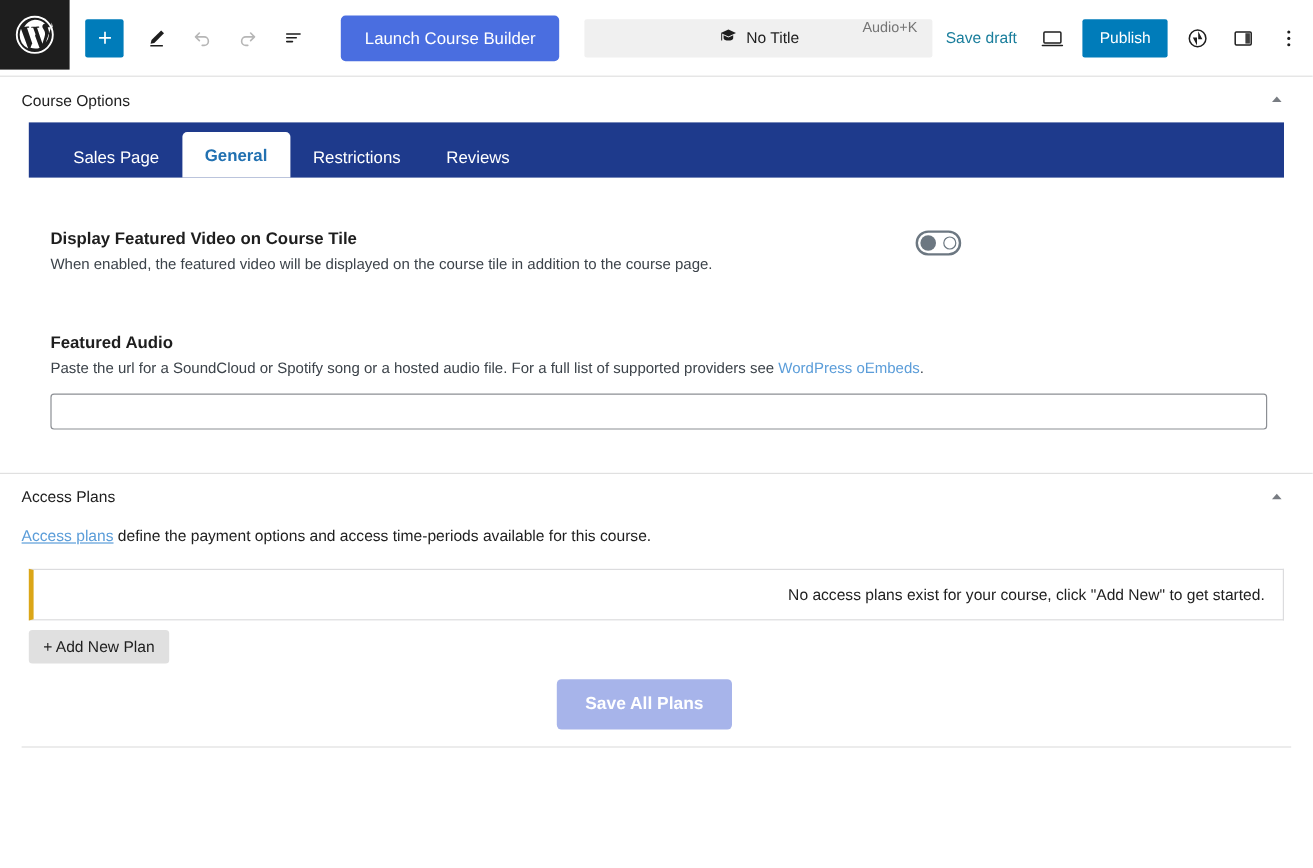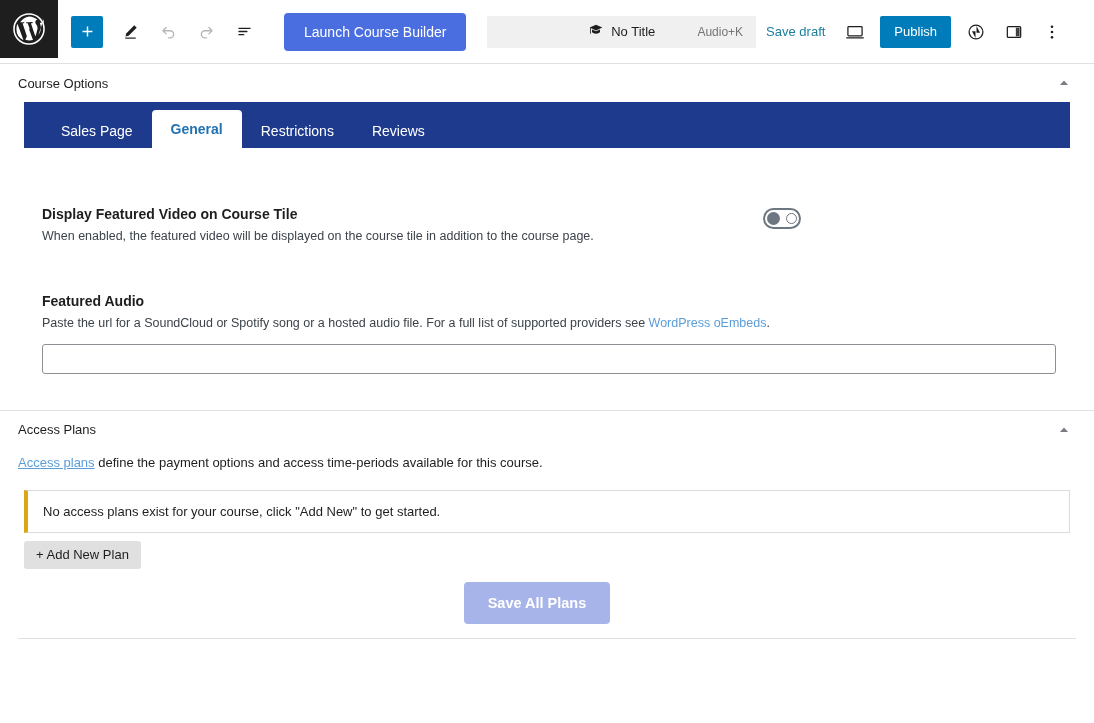--- a/index.html
+++ b/index.html
@@ -86,21 +86,20 @@
   }
 
   .cmd-bar {
     flex: 1;
     margin: 0 0 0 21px;
     height: 32px;
     align-self: center;
     background: #f0f0f0;
     border-radius: 2px;
     display: flex;
-    align-items: center;
     justify-content: center;
     position: relative;
     min-width: 0;
     max-width: 290px;
     cursor: pointer;
   }
   .cmd-center {
     display: flex;
     align-items: center;
     gap: 7px;
@@ -111,21 +110,21 @@
     position: absolute;
     right: 13px;
     color: #757575;
     font-size: 12px;
   }
 
   .tb-right {
     display: flex;
     align-items: center;
     gap: 2px;
-    padding-right: 24px;
+    padding-right: 2px;
     margin-left: auto;
     flex: none;
   }
   .save-draft {
     color: #1a7e9c;
     font-size: 13px;
     text-decoration: none;
     padding: 0 10px;
     cursor: pointer;
     white-space: nowrap;
@@ -228,21 +227,21 @@
     font-family: "Liberation Sans", sans-serif;
     background: #ffffff;
     color: #2c3338;
     outline: none;
   }
 
   .toggle-row {
     display: flex;
     align-items: flex-start;
     justify-content: space-between;
-    margin-top: 36px;
+    margin-top: 20px;
   }
   .toggle-texts { flex: 1; }
   .toggle-switch {
     width: 38px;
     height: 21px;
     border-radius: 11px;
     background: #ffffff;
     border: 2px solid #6c7781;
     display: flex;
     align-items: center;
@@ -284,20 +283,21 @@
   .access-desc .inline-link { text-decoration: underline; }
 
   .notice {
     border: 1px solid #dcdcde;
     border-left: 4px solid #dba617;
     background: #ffffff;
     padding: 13px 15px;
     font-size: 13px;
     color: #1e1e1e;
     margin: 0 6px 0 6px;
+    text-align: right;
   }
   .add-plan-btn {
     margin: 8px 0 0 6px;
     background: #e0e0e0;
     color: #1e1e1e;
     border: none;
     border-radius: 3px;
     height: 28px;
     padding: 0 12px;
     font-size: 13px;

